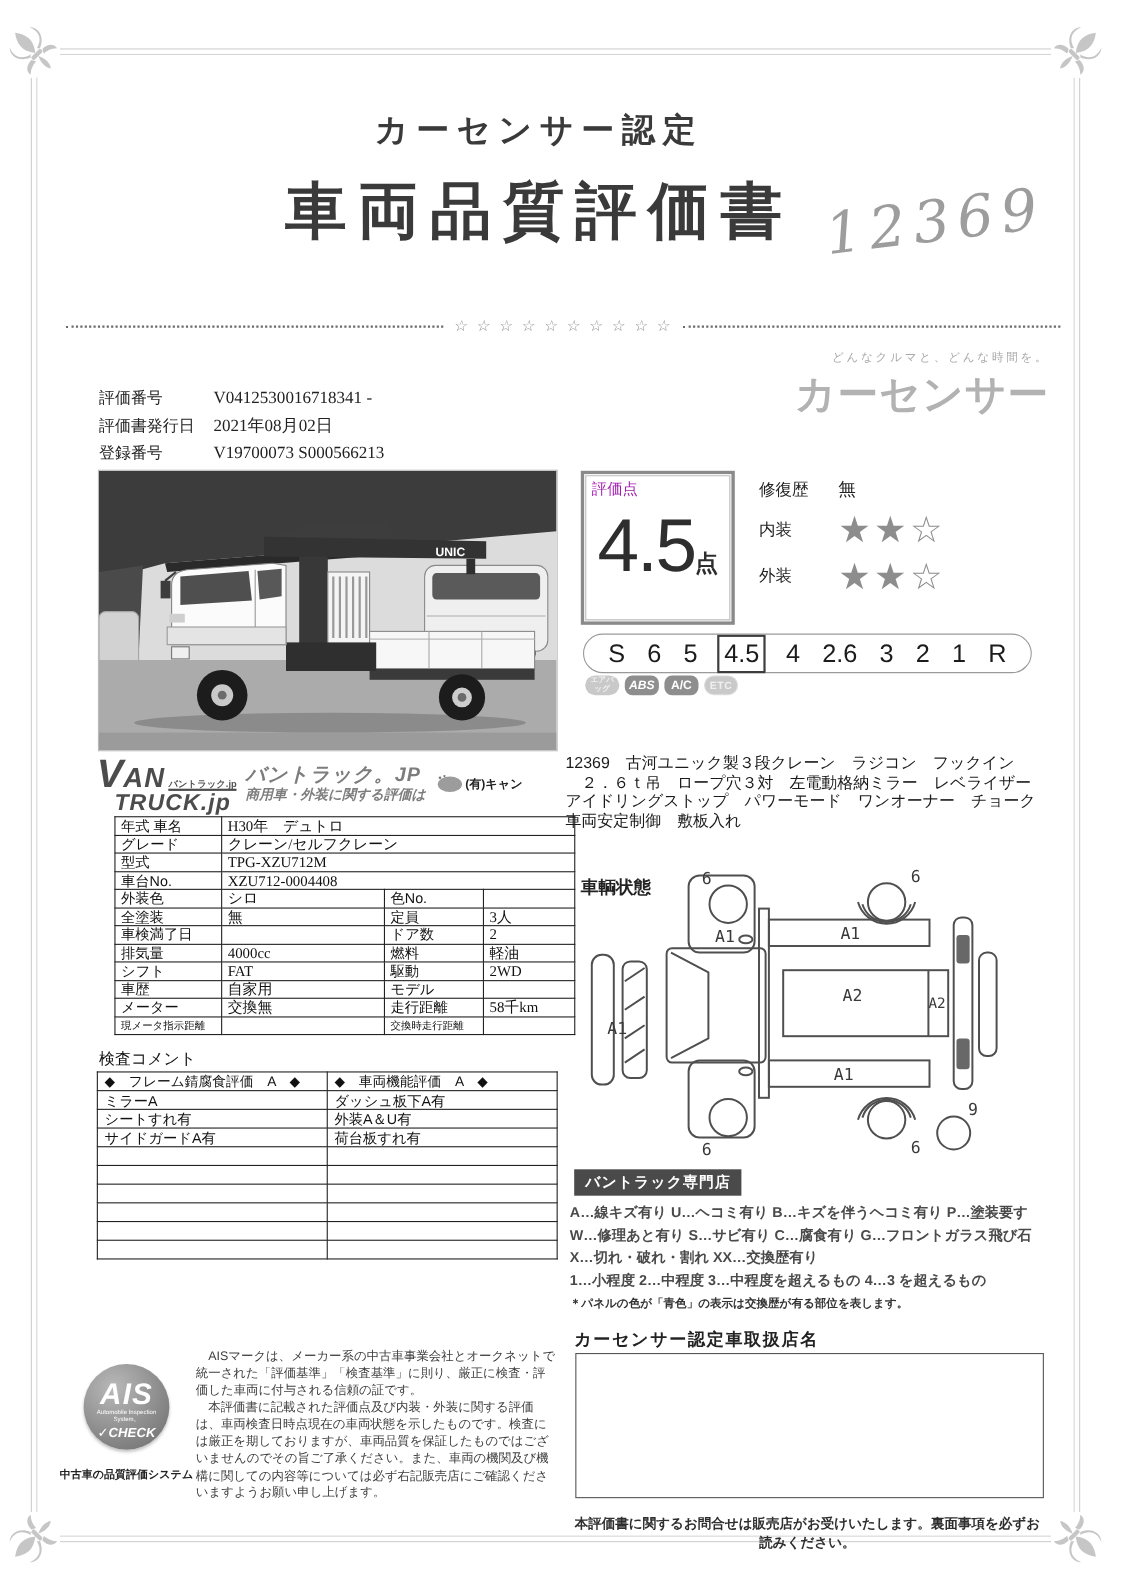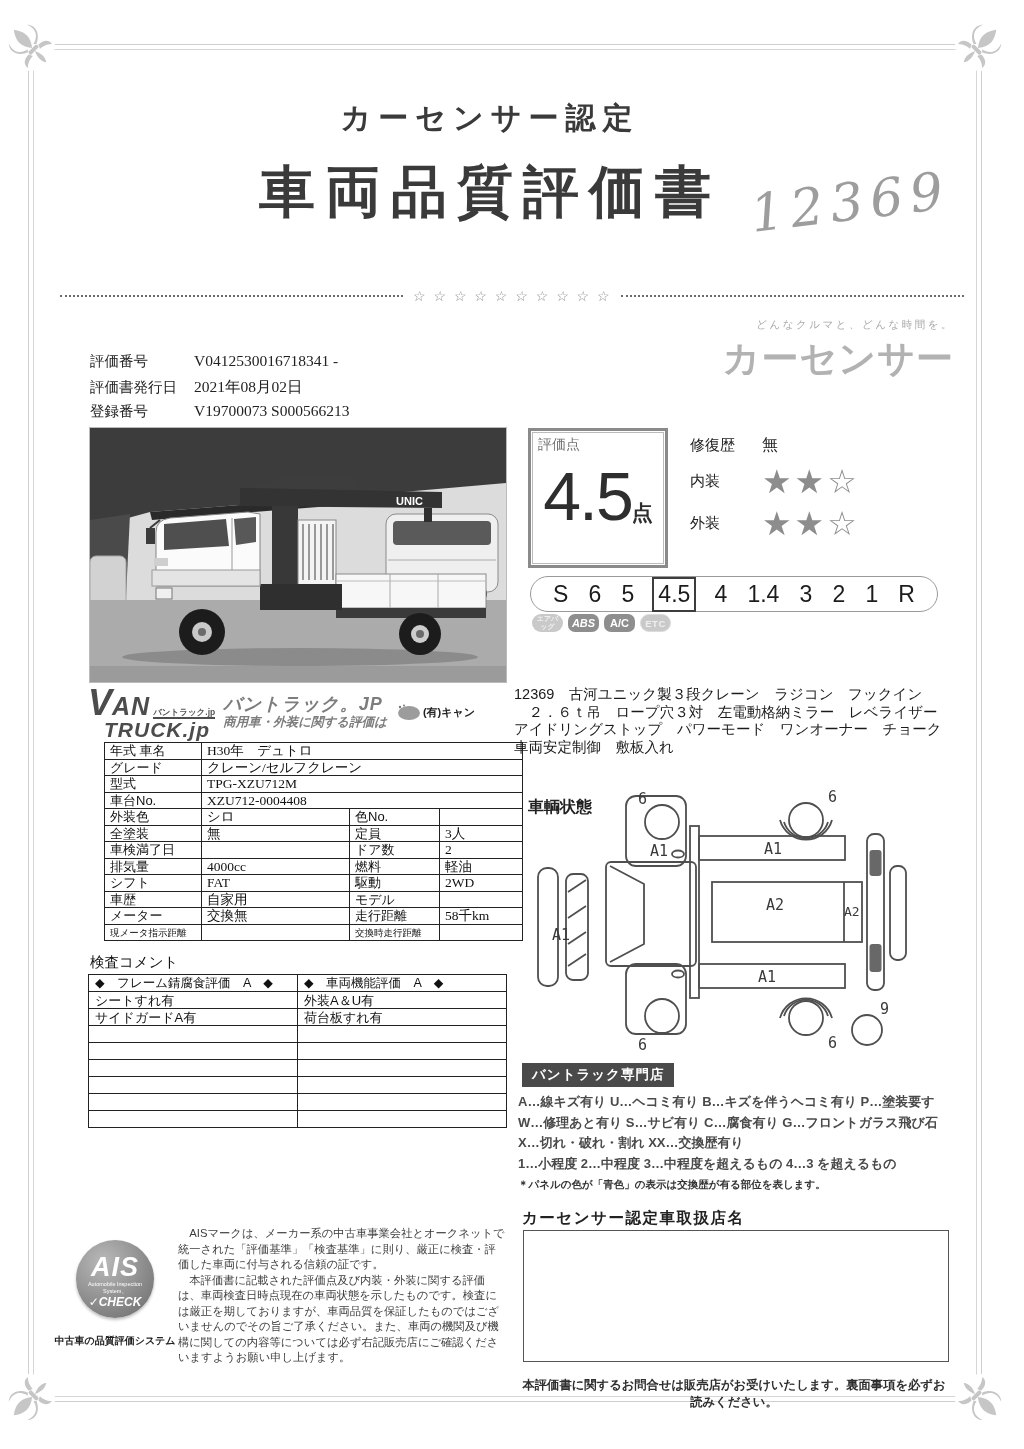--- a/index.html
+++ b/index.html
@@ -57,21 +57,21 @@
   .spec td.val{font-family:"Liberation Serif","DejaVu Serif",serif;font-size:13.5px;}
   .spec tr.small td{font-size:9.5px;}
   
   .insp-title{position:absolute;left:90px;top:953px;font-size:14.5px;color:#111;}
   .insp{position:absolute;left:88px;top:974px;width:418px;border-collapse:collapse;table-layout:fixed;}
   .insp td{border:1px solid #222;height:16px;padding:0 6px;font-size:13px;line-height:15px;color:#111;white-space:nowrap;overflow:hidden;}
   .insp td.hd{font-size:12.5px;}
   
   .score-box{position:absolute;left:528px;top:428px;width:140px;height:140px;border:3px solid #8a8a8a;
              box-shadow:inset 0 0 0 1px #fff,inset 0 0 0 2px #bbb;box-sizing:border-box;background:#fff;}
-  .score-label{position:absolute;left:7px;top:5px;font-size:14px;color:#737373;text-align:right;}
+  .score-label{position:absolute;left:7px;top:5px;font-size:14px;color:#a21caf;text-align:right;}
   .score-value{position:absolute;left:0;right:0;top:26px;text-align:center;color:#2e2e2e;}
   .score-num{font-size:68px;font-weight:500;letter-spacing:-2px;}
   .score-unit{font-size:21px;font-weight:bold;}
   .ratings{position:absolute;left:690px;top:430px;width:260px;}
   .rating-row{display:flex;align-items:center;}
   .rating-label{width:72px;font-size:15px;color:#222;flex:0 0 auto;}
   .rating-value{font-size:16px;color:#222;}
   .rating-date{font-family:"Liberation Serif","DejaVu Serif",serif;font-size:15.5px;}
   .stars{font-size:33px;color:#8d8d8d;letter-spacing:3px;line-height:1;}
   .rr-repair{height:30px;}
@@ -369,20 +369,24 @@
     <colgroup>
         <col style="width:209px">
         <col style="width:209px">
       </colgroup>
     <tbody>
         <tr>
           <td class="hd">◆　フレーム錆腐食評価　A　◆</td>
           <td class="hd">◆　車両機能評価　A　◆</td>
         </tr>
     <tr>
+          <td>ミラーA</td>
+          <td>ダッシュ板下A有</td>
+        </tr>
+    <tr>
           <td>シートすれ有</td>
           <td>外装A＆U有</td>
         </tr>
     <tr>
           <td>サイドガードA有</td>
           <td>荷台板すれ有</td>
         </tr>
     <tr>
           <td></td>
           <td></td>
@@ -431,21 +435,21 @@
       <span class="stars">★★☆</span>
     </div>
   </div>
 
   <div class="scale">
     <span class="scale-item">S</span>
     <span class="scale-item">6</span>
     <span class="scale-item">5</span>
     <span class="scale-item selected">4.5</span>
     <span class="scale-item">4</span>
-    <span class="scale-item">1.4</span>
+    <span class="scale-item">2.6</span>
     <span class="scale-item">3</span>
     <span class="scale-item">2</span>
     <span class="scale-item">1</span>
     <span class="scale-item">R</span>
   </div>
 
   <div class="badges">
     <div class="badge off badge-airbag">エアバッグ</div>
     <div class="badge on badge-abs">ABS</div>
     <div class="badge on badge-ac">A/C</div>

